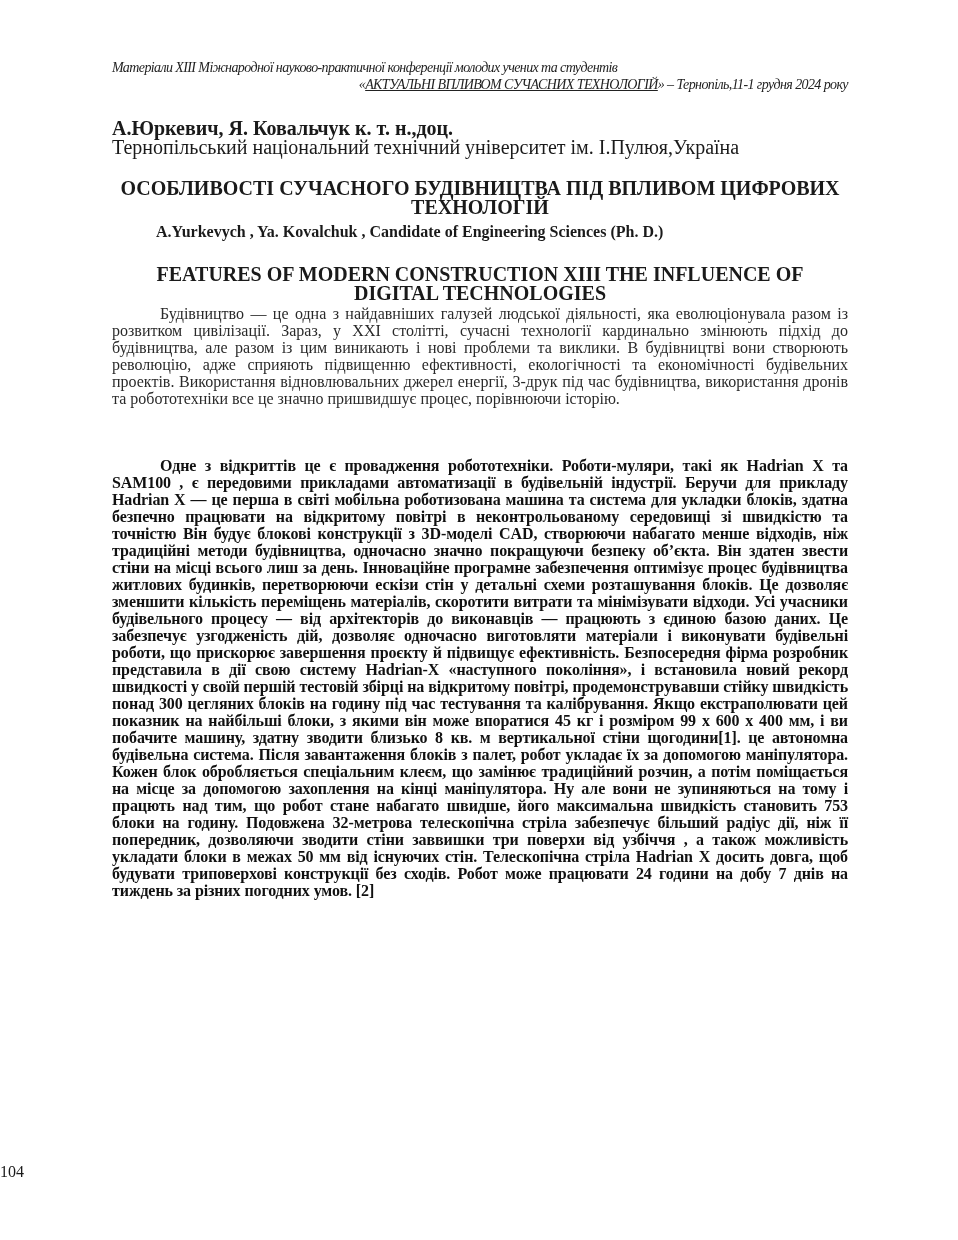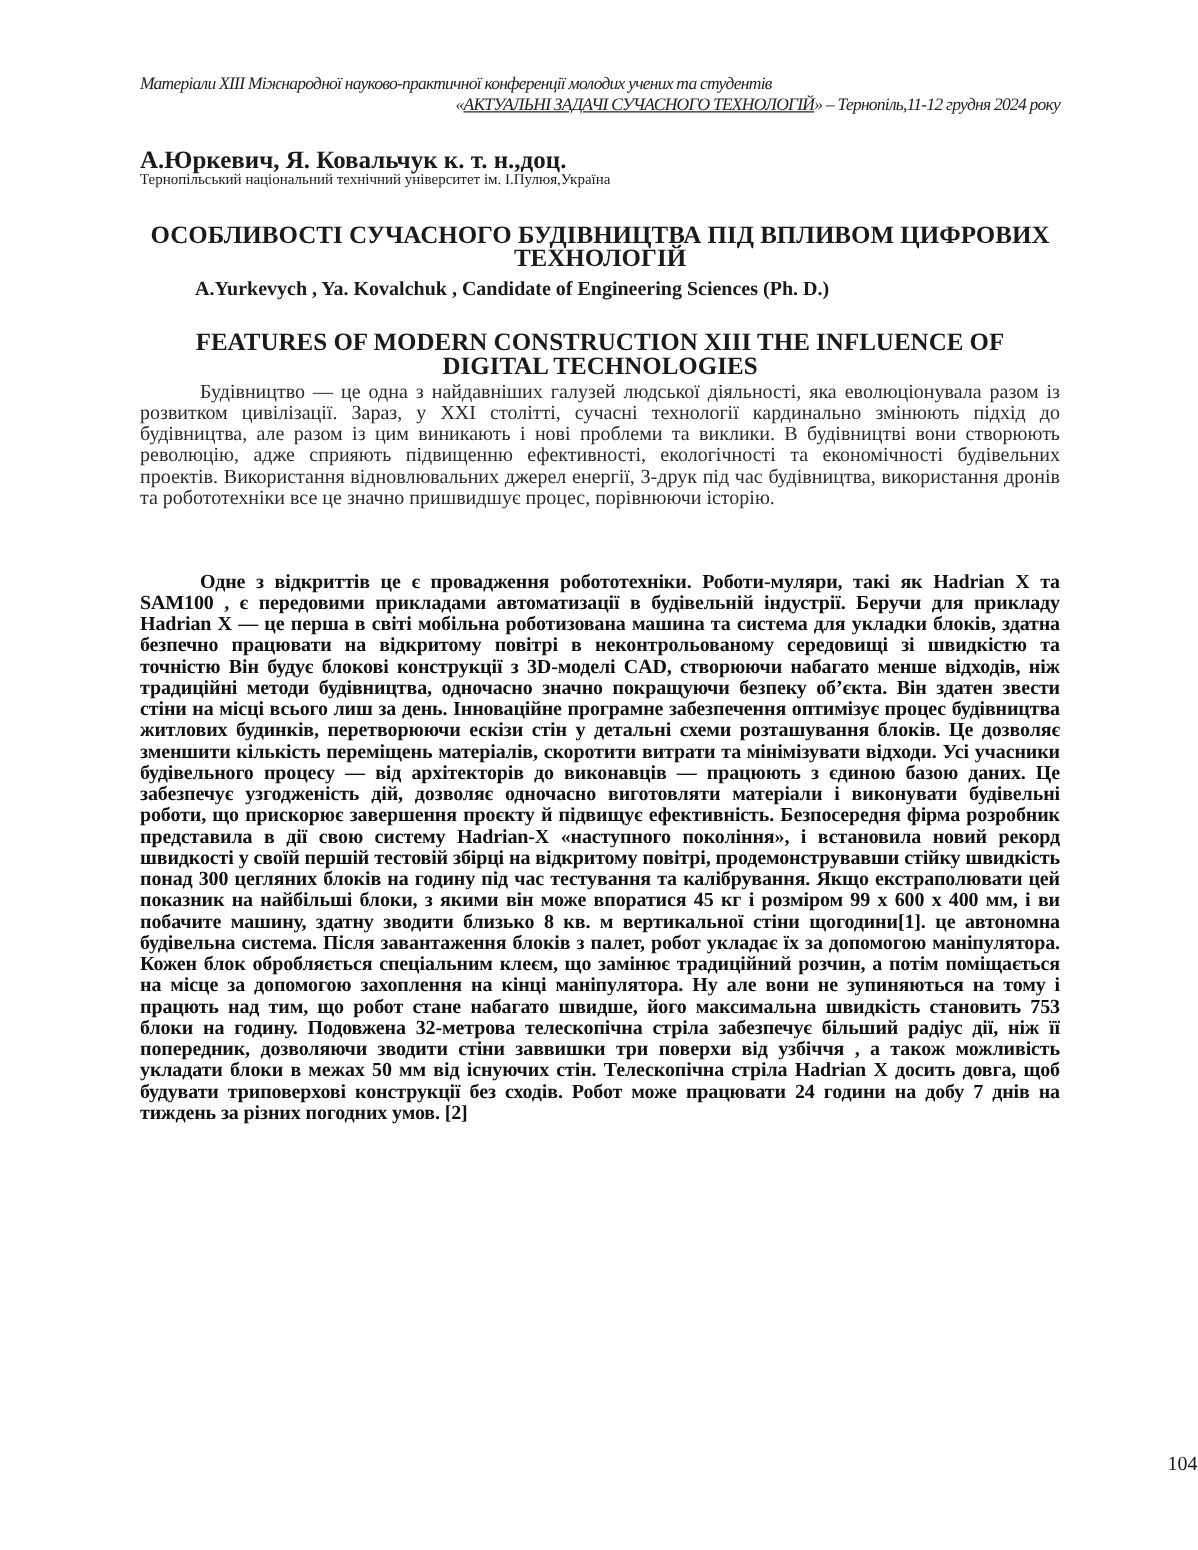--- a/index.html
+++ b/index.html
@@ -5,39 +5,39 @@
   html, body { margin: 0; padding: 0; background: #ffffff; }
   body { width: 958px; height: 1240px; position: relative; overflow: hidden;
          font-family: "Liberation Serif", "DejaVu Serif", serif; color: #1a1a1a; }
   .page { position: absolute; left: 0; top: 0; width: 958px; height: 1004px; }
   .hdr { position: absolute; left: 112px; width: 736px; font-style: italic; font-size: 14px;
          letter-spacing: -0.6px; color: #222; }
   .hdr1 { top: 60px; text-align: left; }
   .hdr2 { top: 77px; text-align: right; }
   .hdr2 u { text-decoration: underline; }
   .authors { position: absolute; left: 112px; top: 117px; font-weight: bold; font-size: 20px; }
-  .affil { position: absolute; left: 112px; top: 136px; font-size: 12px; }
+  .affil { position: absolute; left: 112px; top: 136px; font-size: 20px; }
   .title { position: absolute; left: 112px; width: 736px; text-align: center; font-weight: bold;
            font-size: 20px; line-height: 19px; }
   .t-ua { top: 179px; }
   .t-en { top: 265px; }
   .en-authors { position: absolute; left: 112px; top: 223px; font-weight: bold; font-size: 16px; margin-left: 44px; }
   .body-text { position: absolute; left: 112px; width: 736px; font-size: 16px; line-height: 17px;
                text-align: justify; }
   .p1 { top: 305px; color: #2a2a2a; }
   .p2 { top: 457px; font-weight: bold; color: #111; letter-spacing: -0.1px; }
   .body-text p { margin: 0; text-indent: 48px; }
-  .pagenum { position: absolute; left: 0; width: 958px; top: 1163px; text-align: right; font-size: 16px; }
+  .pagenum { position: absolute; left: 0; width: 958px; top: 1163px; text-align: left; font-size: 16px; }
 </style>
 </head>
 <body>
 
 <div class="page">
   <div class="hdr hdr1">Матеріали XIII Міжнародної науково-практичної конференції молодих учених та студентів</div>
-  <div class="hdr hdr2"><span>«</span><u>АКТУАЛЬНІ ЗАДАЧІ СУЧАСНОГО ТЕХНОЛОГІЙ</u><span>» – Тернопіль,11-12 грудня 2024 року</span></div>
+  <div class="hdr hdr2"><span>«</span><u>АКТУАЛЬНІ ВПЛИВОМ СУЧАСНИХ ТЕХНОЛОГІЙ</u><span>» – Тернопіль,11-1 грудня 2024 року</span></div>
 
   <div class="authors">А.Юркевич, Я. Ковальчук к. т. н.,доц.</div>
   <div class="affil">Тернопільський національний технічний університет ім. І.Пулюя,Україна</div>
 
   <div class="title t-ua">ОСОБЛИВОСТІ СУЧАСНОГО БУДІВНИЦТВА ПІД ВПЛИВОМ ЦИФРОВИХ ТЕХНОЛОГІЙ</div>
   <div class="en-authors">A.Yurkevych , Ya. Kovalchuk , Candidate of Engineering Sciences (Ph. D.)</div>
   <div class="title t-en">FEATURES OF MODERN CONSTRUCTION XIII THE INFLUENCE OF DIGITAL TECHNOLOGIES</div>
 
   <div class="body-text p1">
     <p>Будівництво — це одна з найдавніших галузей людської діяльності, яка еволюціонувала разом із розвитком цивілізації. Зараз, у XXI столітті, сучасні технології кардинально змінюють підхід до будівництва, але разом із цим виникають і нові проблеми та виклики. В будівництві вони створюють революцію, адже сприяють підвищенню ефективності, екологічності та економічності будівельних проектів. Використання відновлювальних джерел енергії, 3-друк під час будівництва, використання дронів та робототехніки все це значно пришвидшує процес, порівнюючи історію.</p>

